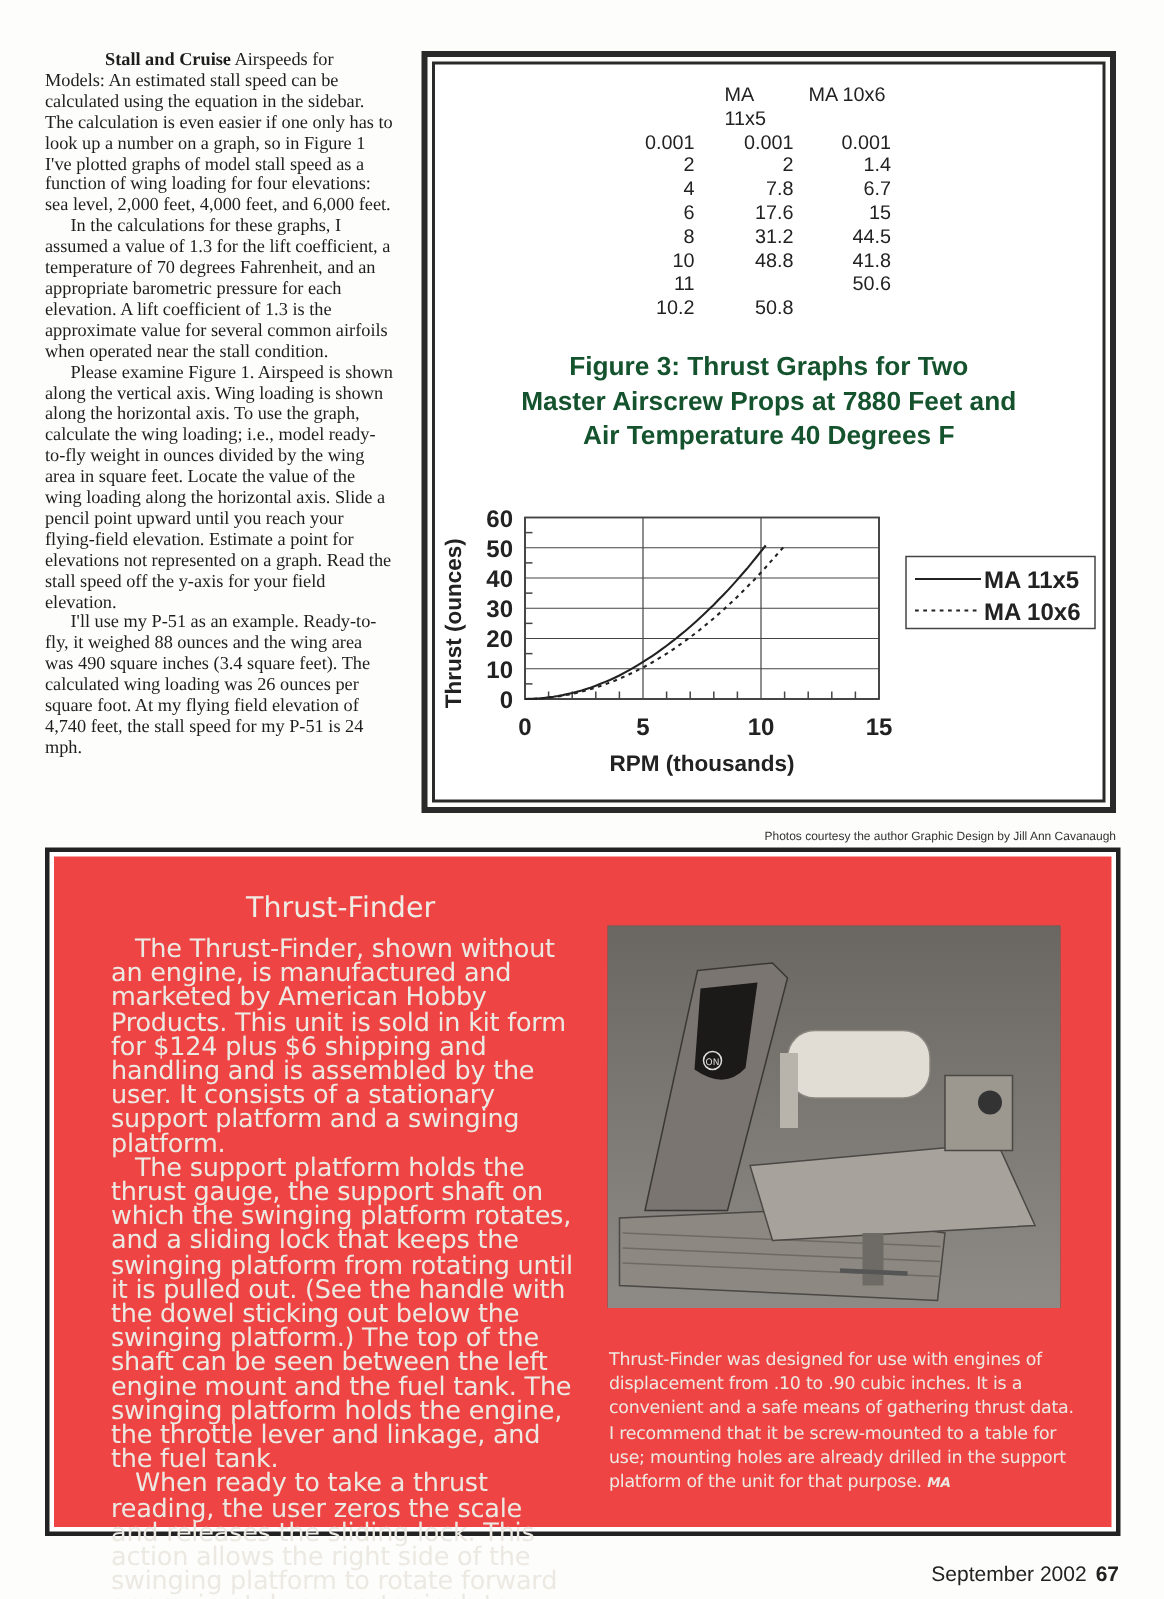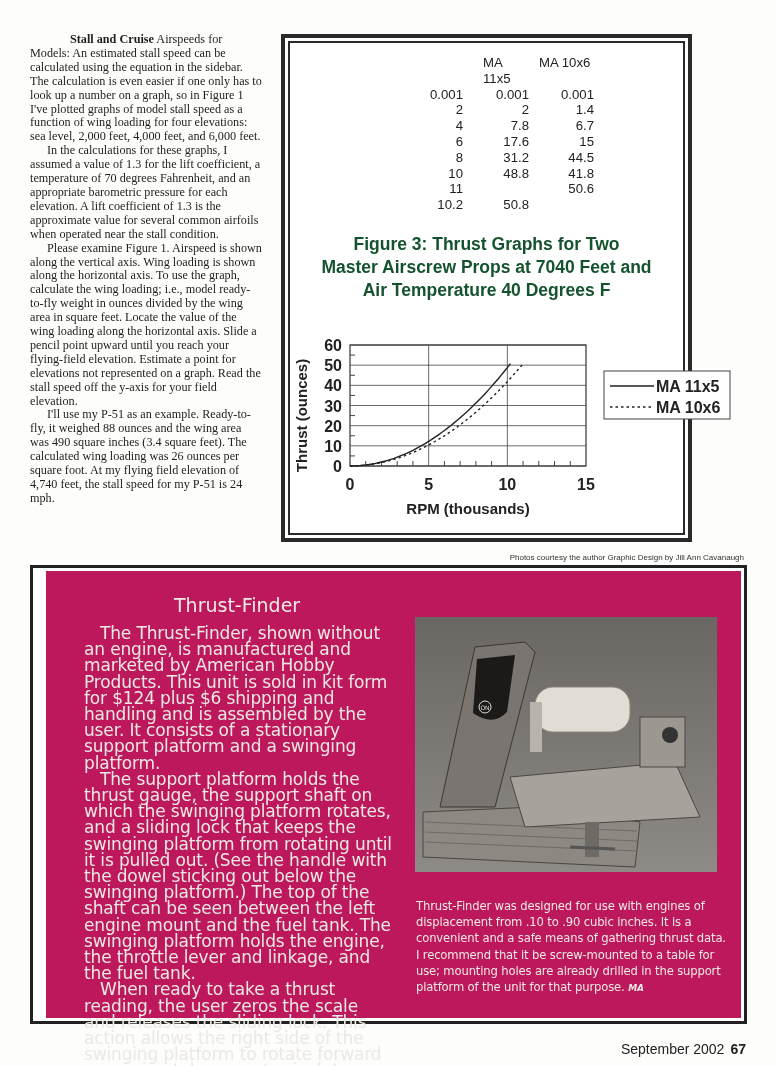--- a/index.html
+++ b/index.html
@@ -2,35 +2,35 @@
 <html><head>
 <meta charset="utf-8">
 <style>
   html, body { margin:0; padding:0; }
   body { width:776px; height:1066px; background:#fdfdfb; position:relative; overflow:hidden; color:#1a1a1a; }
   .left-col { position:absolute; left:30px; top:33px; width:232px; font-family:"Liberation Serif", serif; font-size:12.2px; line-height:13.9px; color:#1e1e1e; }
   .left-col p { margin:0; text-indent:17px; }
   .left-col p.first { text-indent:0; }
   .left-col b { font-weight:bold;margin-left:40px; }
 
-  .fig-frame { position:absolute; left:281px; top:34px; width:411px; height:508px; border:4px solid #2a2a2a; box-sizing:border-box;padding-left:48px; }
+  .fig-frame { position:absolute; left:281px; top:34px; width:463px; height:508px; border:4px solid #2a2a2a; box-sizing:border-box;padding-left:48px; }
   .fig-inner { position:absolute; left:3px; top:3px; right:3px; bottom:3px; border:2px solid #2a2a2a; background:#fff; }
   .data-table { position:absolute; left:120px; top:12px; font-family:"Liberation Sans", sans-serif; font-size:13.2px; line-height:15.8px; color:#222; }
   .tbl-row { display:flex; }
   .tbl-row span { display:inline-block; text-align:right; }
   .c0 { width:53px; } .c1 { width:66px; } .c2 { width:65px; }
   .tbl-head span { text-align:left; }
   .fig-title { position:absolute; left:0; right:0; top:190px; text-align:center; font-family:"Liberation Sans", sans-serif; font-weight:bold; font-size:17.5px; line-height:23px; color:#14532d; }
   #chart { position:absolute; left:0; top:290px; }
   #chart text { font-family:"Liberation Sans", sans-serif; font-weight:bold; fill:#222; }
 
   .credit { position:absolute; right:32px; top:553px; font-family:"Liberation Sans", sans-serif; font-size:8px; color:#333; }
 
   .box-outer { position:absolute; left:30px; top:565px; width:717px; height:459px; border:3px solid #222; box-sizing:border-box; background:#fff; }
-  .box-inner { position:absolute; left:3px; top:3px; right:3px; bottom:3px; background:#be185d;margin-left:10px; }
+  .box-inner { position:absolute; left:3px; top:3px; right:3px; bottom:3px; background:#ef4444; }
   .box-title { position:absolute; left:128px; top:23px; font-family:"DejaVu Sans", sans-serif; font-size:19px; color:#efece6; }
   .box-text { position:absolute; left:38px; top:54px; width:310px; font-family:"DejaVu Sans", sans-serif; font-size:17px; line-height:16.2px; color:#ece9e3; letter-spacing:-0.15px; }
   .box-text p { margin:0; text-indent:16px; }
   .photo { position:absolute; left:369px; top:46px; width:302px; height:255px; background:#5d5a55; overflow:hidden; }
   .caption { position:absolute; left:370px; top:327px; width:310px; font-family:"DejaVu Sans", sans-serif; font-size:11.6px; line-height:16.2px; color:#ece9e3; letter-spacing:-0.15px; }
   .caption p { margin:0; }
   .signoff { text-align:right; font-style:italic; padding-right:8px; }
   .ma-mark { font-weight:bold; font-style:italic; font-size:9px; }
 
   .footer { position:absolute; right:30px; top:1041px; font-family:"Liberation Sans", sans-serif; font-size:14px; color:#222; }
@@ -92,21 +92,21 @@
           </div>
           <div class="tbl-row">
             <span class="c0">10.2</span>
             <span class="c1">50.8</span>
             <span class="c2"></span>
           </div>
         </div>
     </div>
     <div class="fig-title">
       <div>Figure 3:  Thrust Graphs for Two</div>
-      <div>Master Airscrew Props at 7040 Feet and</div>
+      <div>Master Airscrew Props at 7880 Feet and</div>
       <div>Air Temperature 40 Degrees F</div>
     </div>
     <svg id="chart" width="455" height="200">
         <rect x="60" y="12" width="236" height="121" fill="#fff" stroke="#333" stroke-width="1.2"></rect>
         <line x1="60" x2="296" y1="133" y2="133" stroke="#444" stroke-width="0.8"></line>
         <text x="52" y="139" text-anchor="end" font-size="16">0</text>
         <line x1="60" x2="296" y1="112.83333333333334" y2="112.83333333333334" stroke="#444" stroke-width="0.8"></line>
         <text x="52" y="118.83333333333334" text-anchor="end" font-size="16">10</text>
         <line x1="60" x2="296" y1="92.66666666666667" y2="92.66666666666667" stroke="#444" stroke-width="0.8"></line>
         <text x="52" y="98.66666666666667" text-anchor="end" font-size="16">20</text>

